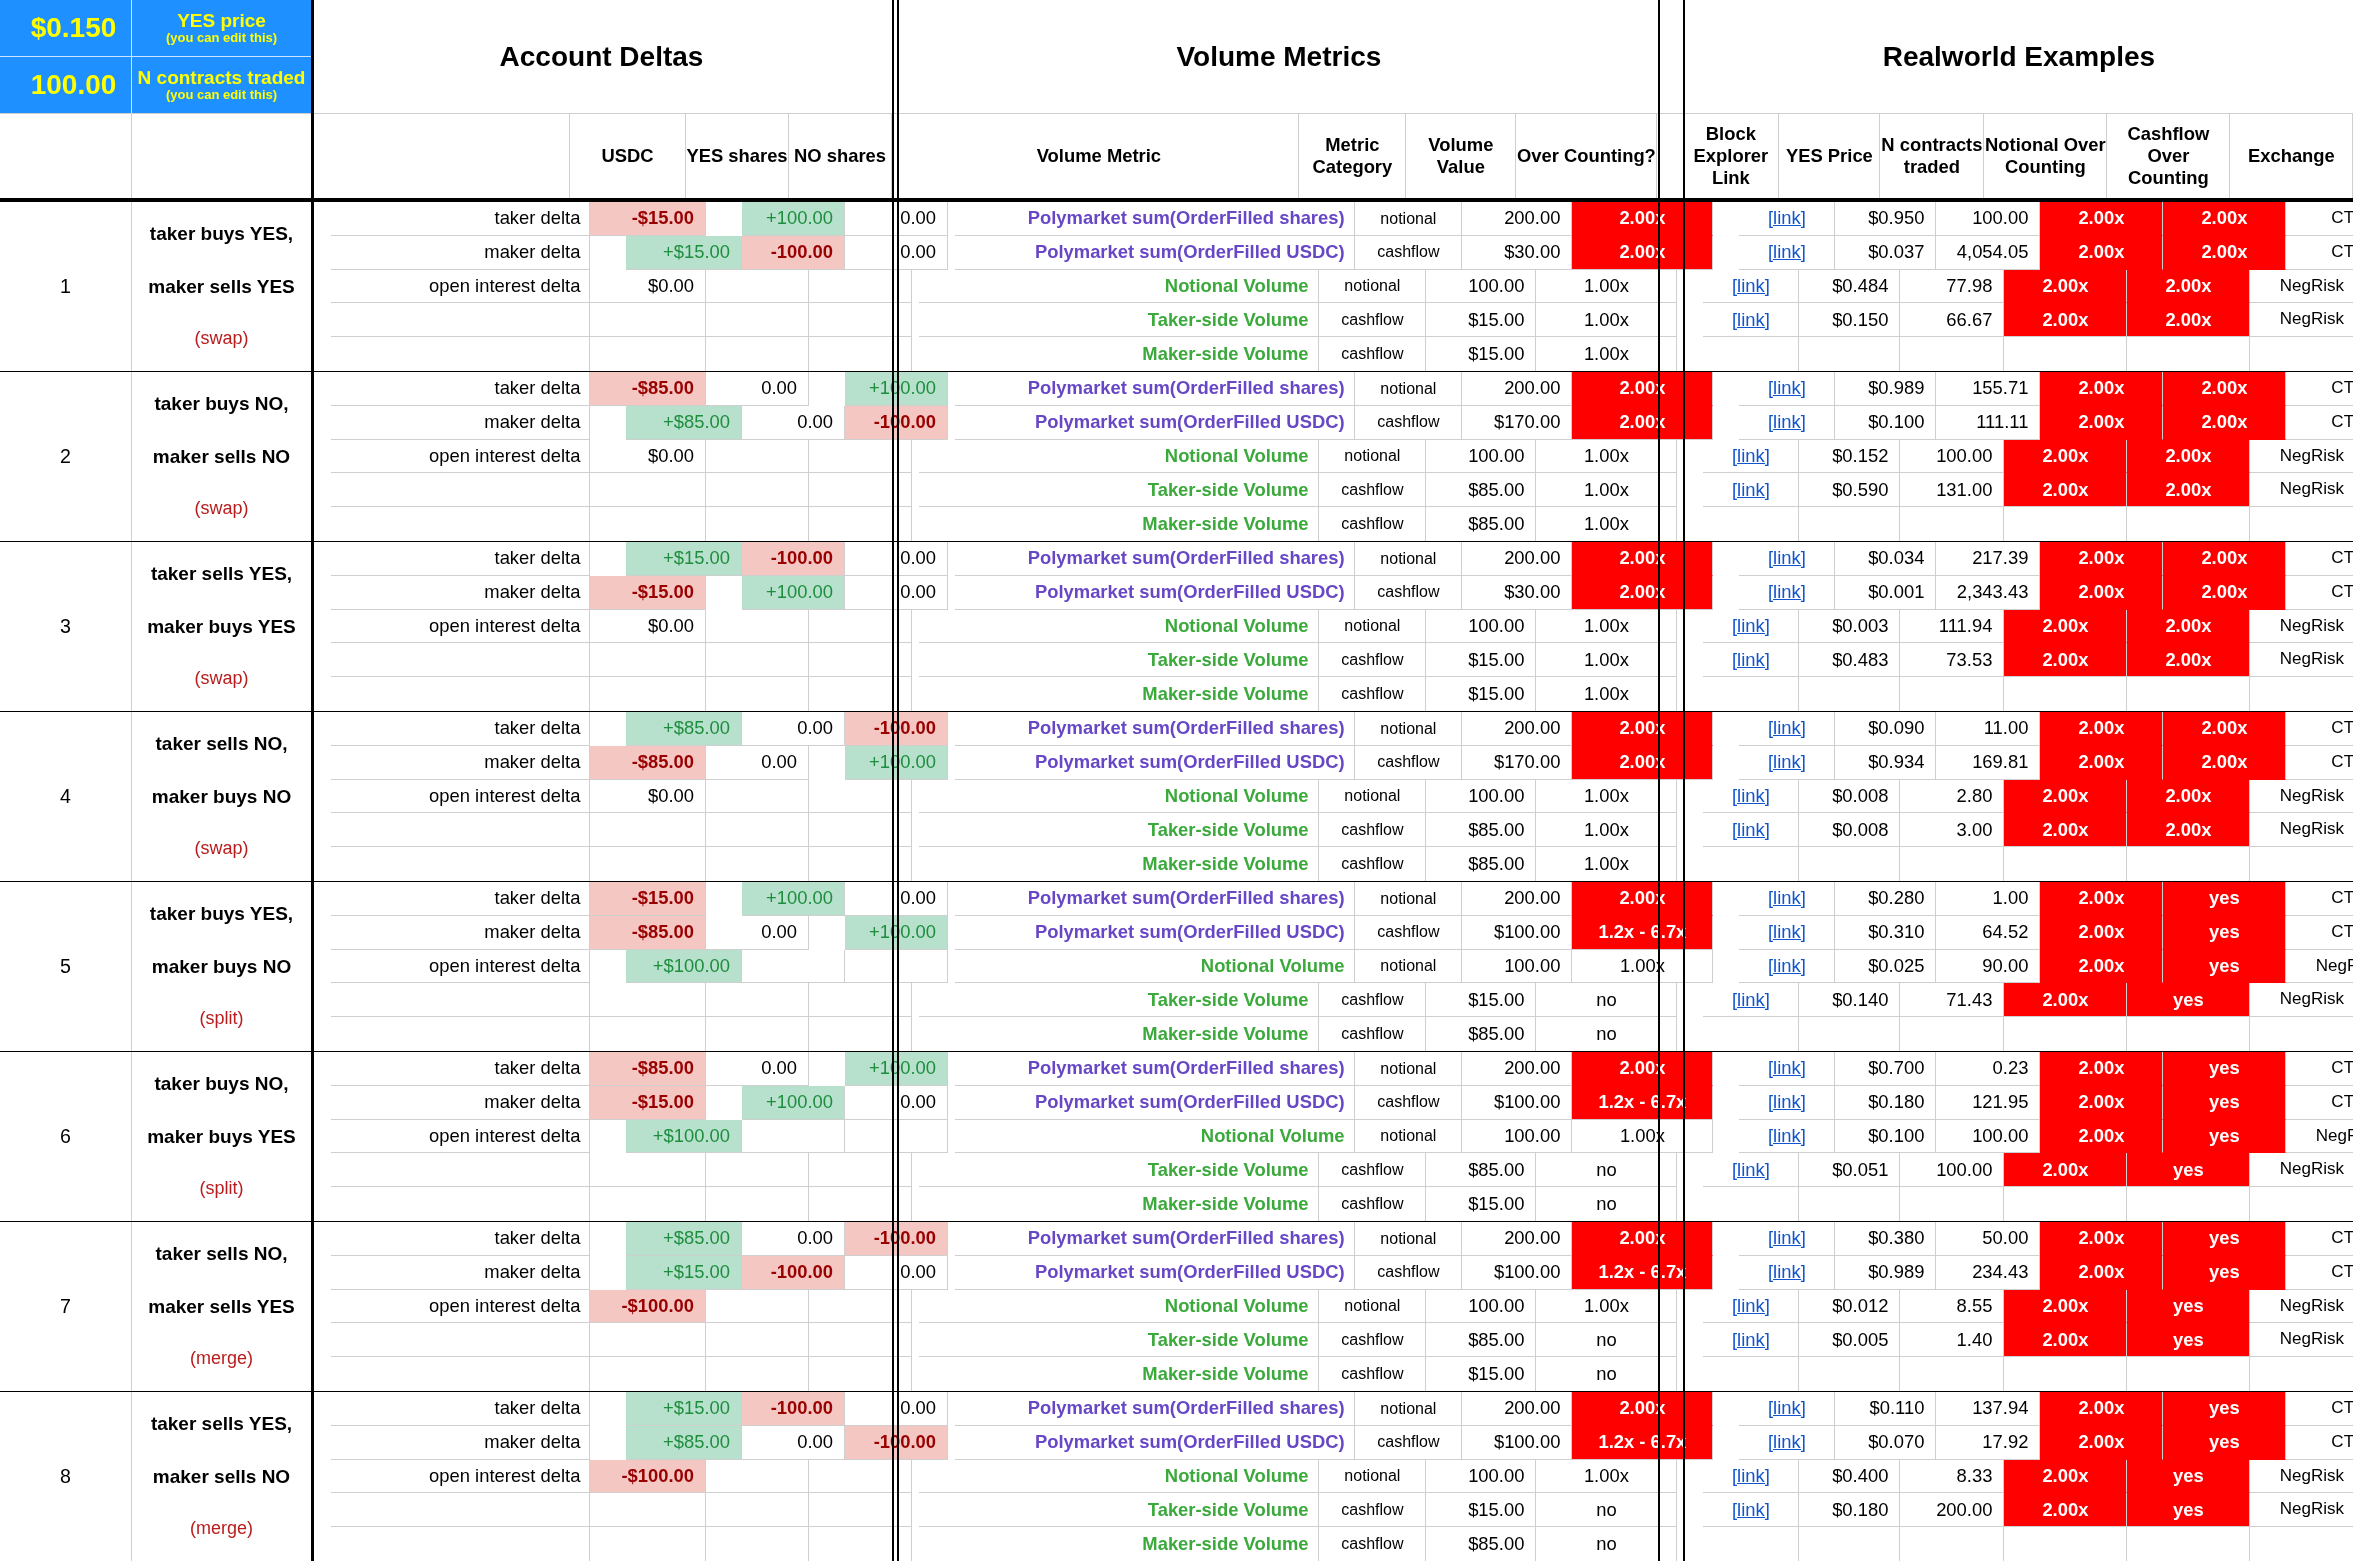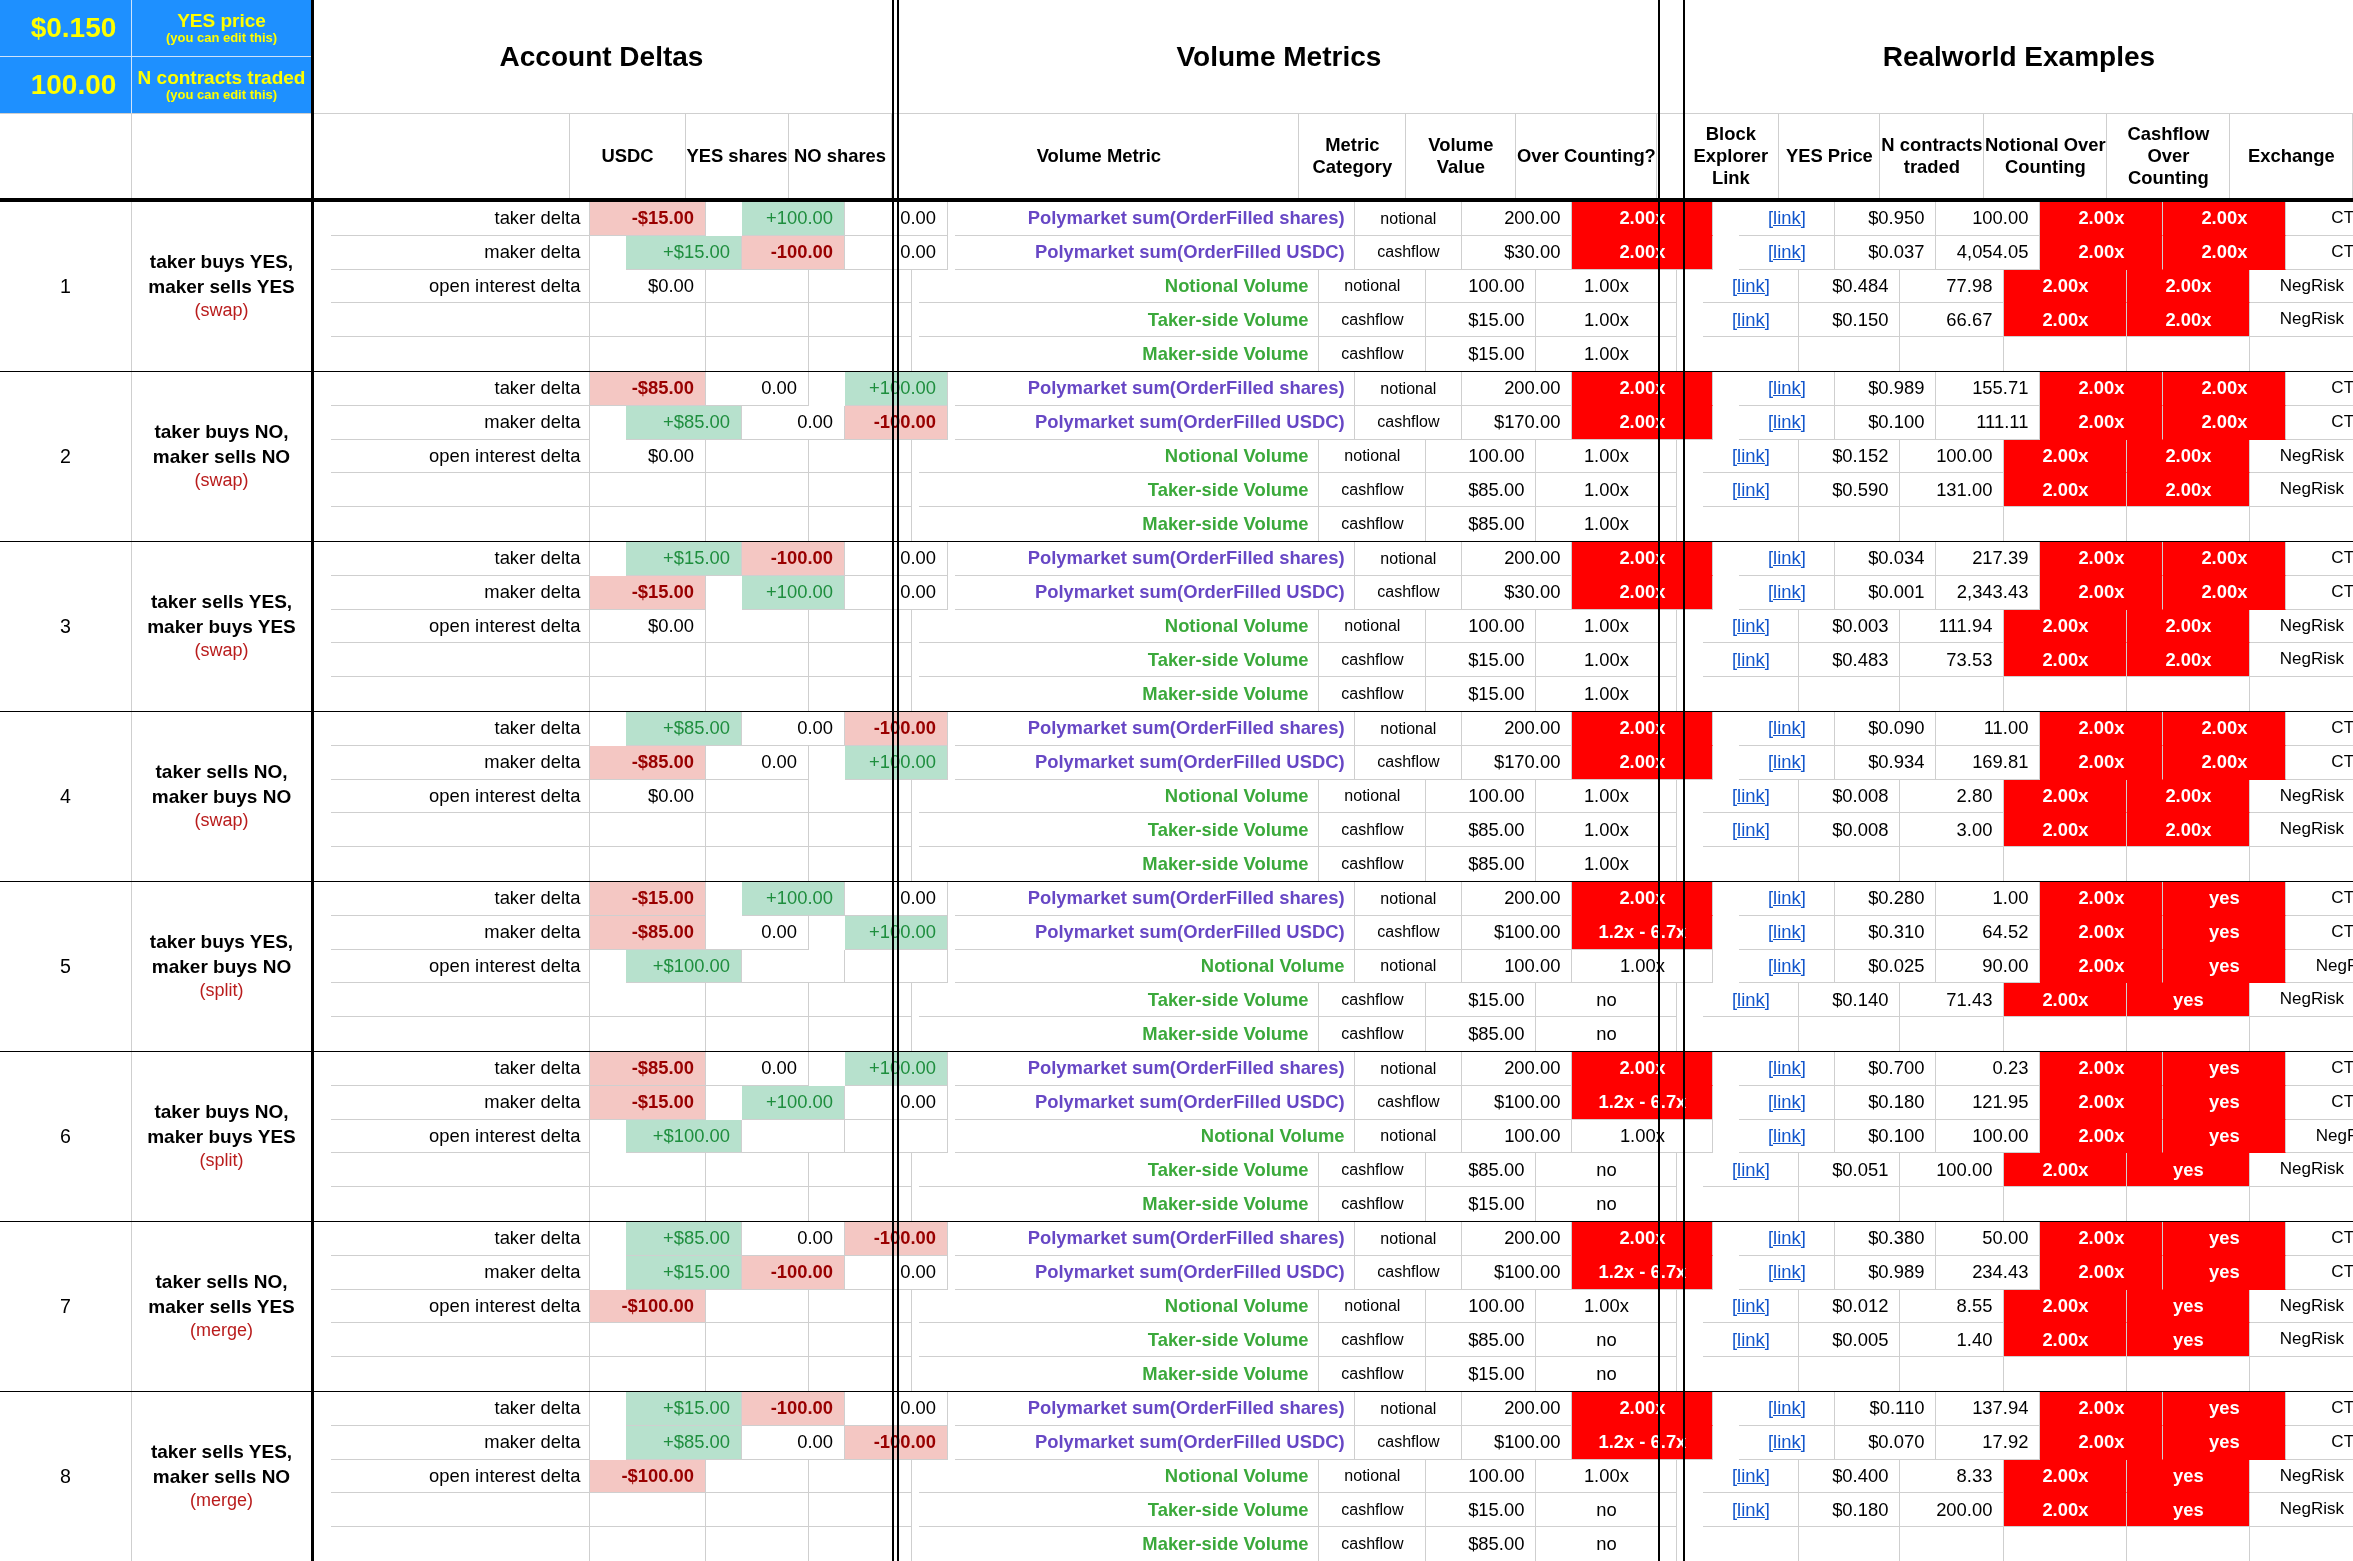--- a/index.html
+++ b/index.html
@@ -42,21 +42,21 @@
   .hdr-bot{flex:1;display:flex;border-top:0.6px solid #cfcfcf;}
   .hb-left{width:311px;display:flex;box-sizing:border-box;}
   .hb-left .inner{width:132px;height:100%;border-right:0.6px solid #cfcfcf;box-sizing:border-box;}
   .ch{display:flex;align-items:center;justify-content:center;text-align:center;font-weight:700;
       font-size:18.4px;border-right:0.6px solid #cfcfcf;box-sizing:border-box;line-height:1.2;flex:none;}
   .ch.gap{border-right:none;}
   
   .group{display:flex;height:170px;box-sizing:border-box;border-bottom:1.8px solid #000;width:2354px;}
   .numcell{font-size:19.6px;border-right:0.6px solid #cfcfcf;}
   .scencell{width:179px;display:flex;flex-direction:column;align-items:center;justify-content:center;
-            text-align:center;font-weight:700;font-size:19px;line-height:1.3;box-sizing:border-box;flex:none;}
+            text-align:center;font-weight:700;font-size:19px;line-height:1.3;box-sizing:border-box;flex:none;gap:28px;}
   .s-type{font-weight:400;color:#b91c1c;font-size:18px;}
   .g-rows{flex:1;display:flex;flex-direction:column;}
   .r{display:flex;flex:1;min-height:0;padding-left:20px;}
   .r:not(:last-child) .cell{border-bottom:0.6px solid #cfcfcf;}
   .r .gap{border-bottom:none !important;}
   
   .t-neg{background:var(--pink);color:var(--darkred);font-weight:700;}
   .t-pos{background:var(--mint);color:var(--darkgreen);font-weight:400;margin-left:36px;}
   .redcell{background:var(--red);color:#fff;font-weight:700;}
   .redcell.rc{border-bottom-color:var(--red) !important;}

